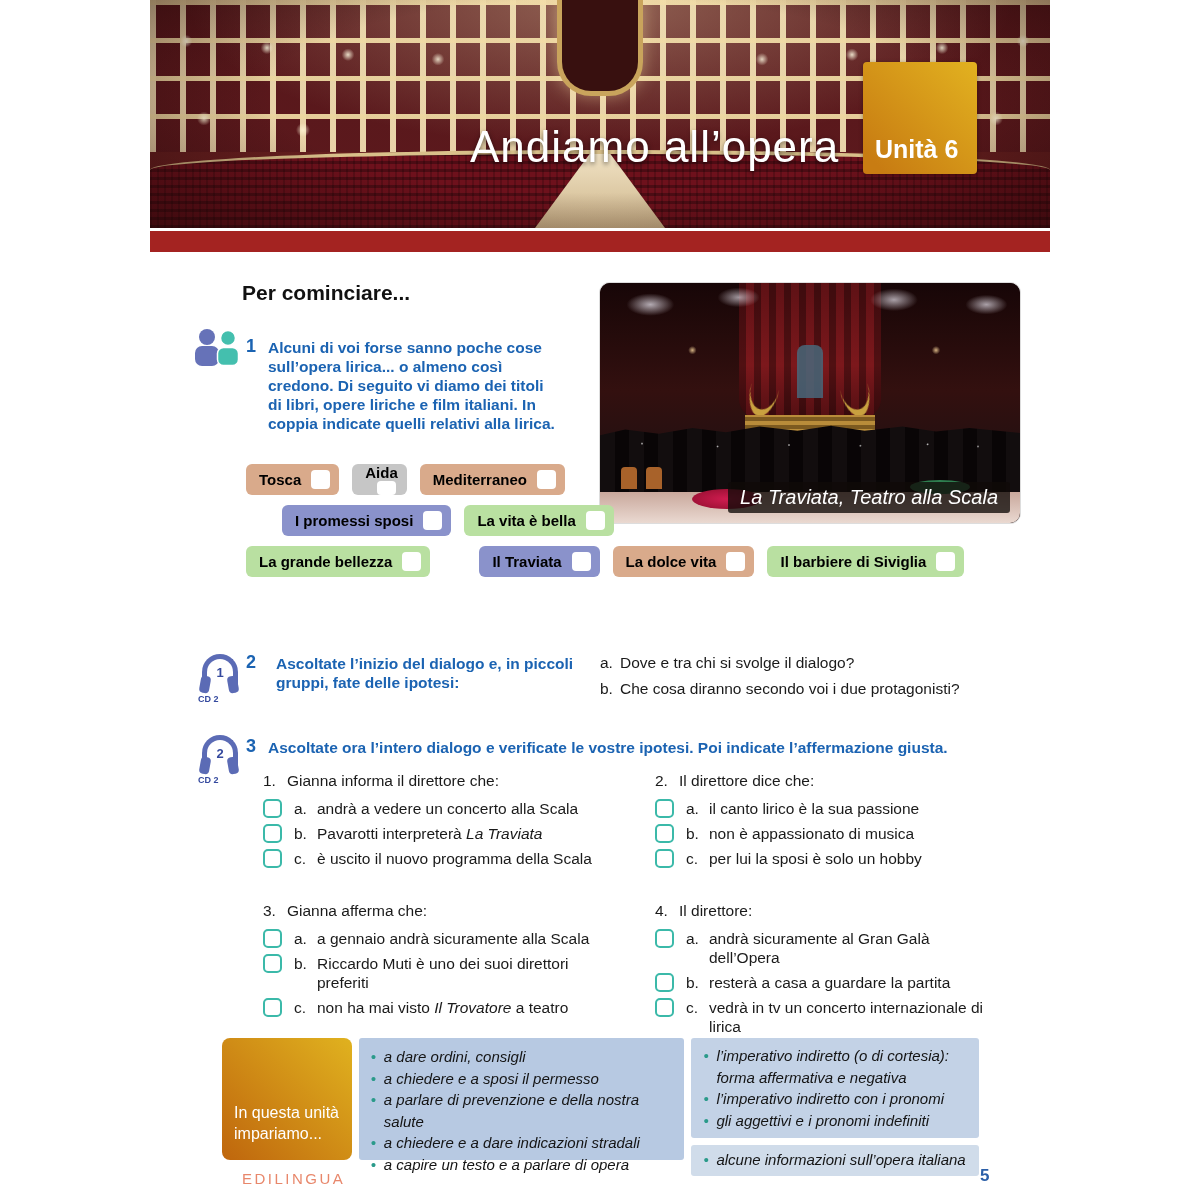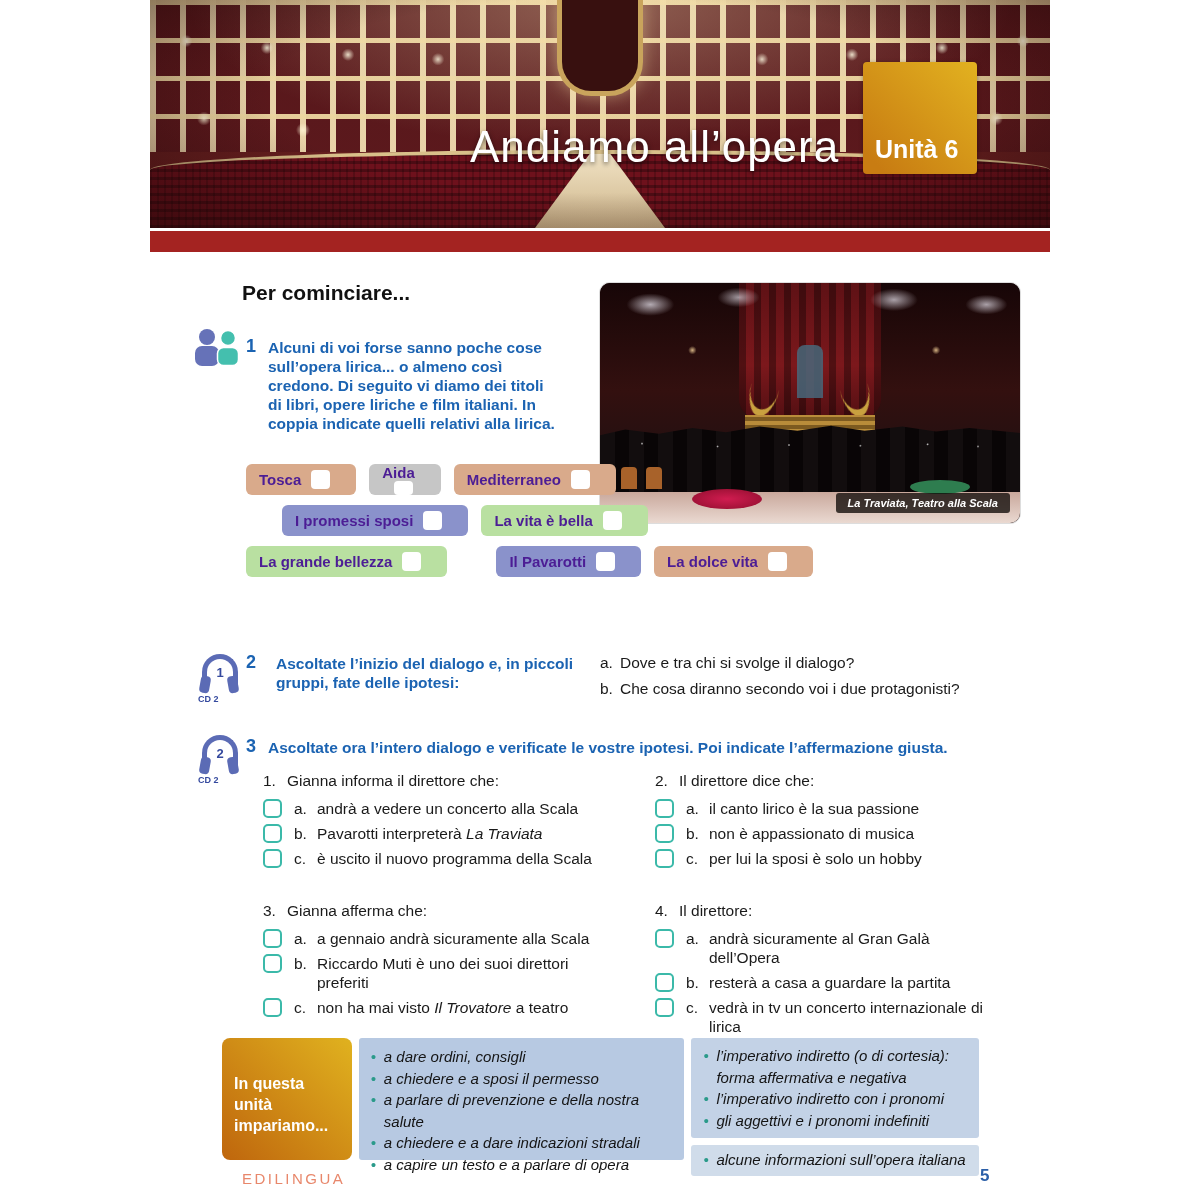--- a/index.html
+++ b/index.html
@@ -114,27 +114,27 @@
     clip-path:polygon(0 18%,6% 10%,14% 16%,22% 8%,30% 14%,38% 6%,47% 12%,55% 5%,63% 12%,72% 6%,80% 13%,88% 8%,100% 15%,100% 100%,0 100%); }
   .ph-floor { position:absolute; left:0; bottom:0; width:100%; height:13%;
     background:linear-gradient(180deg,#c9a89c,#ead9d1); }
   .ph-dress { position:absolute; left:22%; bottom:6%; width:70px; height:20px;
     background:radial-gradient(ellipse at 50% 50%, #d01c50 0%, #a31238 70%, rgba(163,18,56,0) 100%);
     border-radius:50%; }
   .ph-chair { position:absolute; width:16px; height:22px; background:#a8622a; border-radius:4px 4px 0 0; bottom:14%; }
   .ph-chair.c1 { left:5%; } .ph-chair.c2 { left:11%; }
   .ph-table { position:absolute; right:12%; bottom:12%; width:60px; height:14px; background:#2e7d4f; border-radius:50%; }
   .ph-caption { position:absolute; right:10px; bottom:10px; background:rgba(15,10,8,.78);
-    color:#fff; font-size:11px; font-style:italic; font-weight:700; padding:4px 12px; border-radius:3px; }
+    color:#fff; font-size:20px; font-style:italic; font-weight:400; padding:4px 12px; border-radius:3px; }
 
   
   .chips { position:absolute; left:246px; top:464px; width:724px; display:flex; flex-direction:column; gap:10px; }
   .chip-row { display:flex; gap:13px; }
-  .chip { display:inline-flex; align-items:center; height:31px; padding:0 26px 0 13px;
-    border-radius:6px; font-size:15px; font-weight:700; color:#4c1d95; }
+  .chip { display:inline-flex; align-items:center; height:31px; padding:0 9px 0 13px;
+    border-radius:6px; font-size:15px; font-weight:700; color:#000000; }
   .chip .box { width:19px; height:19px; background:#fff; border-radius:4px; margin-left:10px; }
   .chip.tan { background:#d9aa8b; }
   .chip.gray { background:#c6c6c6;flex-direction:column; }
   .chip.purple { background:#8a92cb;margin-left:36px; }
   .chip.green { background:#b9e0a1; }
 
   
   .ex2-qa { position:absolute; left:600px; top:653px; width:430px; font-size:15.5px; color:#1a1a1a; }
   .qa-row { display:grid; grid-template-columns:20px 1fr; margin-bottom:7px; line-height:19px; }
 
@@ -147,22 +147,22 @@
   .option .cbx { width:19px; height:19px; border:2px solid #3bb9a9; border-radius:5px; background:#fff; margin-top:0px; }
   .option .letter { text-align:left; padding-left:7px; }
   .col1 .option .otext { max-width:300px; }
   .col2 .option .otext { max-width:288px; }
   .otext .it { font-style:italic; }
 
   
   .learning { position:absolute; left:222px; top:1038px; width:757px; height:122px; display:flex; gap:6px; }
   .learn-intro { width:130px; height:122px; border-radius:8px;
     background:linear-gradient(225deg,#e0b21f 0%,#bf660d 100%);
-    color:#fff; font-size:16px; font-weight:700; line-height:21px;
-    display:flex; align-items:flex-end; padding:24px 12px; }
+    color:#fff; font-size:16px; font-weight:400; line-height:21px;
+    display:flex; align-items:flex-end; padding:16px 12px; }
   .learn-skills { width:326px; height:122px; background:#b7c9e2; border-radius:3px; padding:8px 10px 8px 12px; margin-left:1px; }
   .learn-right { width:288px; display:flex; flex-direction:column; gap:7px; margin-left:1px; }
   .learn-grammar { background:#c3d2e6; border-radius:3px; padding:7px 10px 7px 12px; flex:1; }
   .learn-culture { background:#d0dcea; border-radius:3px; padding:4px 10px 5px 12px; }
   .bullet-item { display:grid; grid-template-columns:13px 1fr; font-size:15px; font-style:italic; line-height:21.5px; color:#141414; }
   .bullet-item .dot { color:#2a9a8a; font-size:15px; line-height:21.5px; }
 
   
   .footer-logo { position:absolute; left:218px; top:1170px; color:#e8876b;
     font-size:15px; font-weight:500; letter-spacing:2.5px;margin-left:24px; }
@@ -241,25 +241,29 @@
           <span>La vita è bella</span>
           <span class="box"></span>
         </span>
     </div>
     <div class="chip-row">
       <span class="chip green">
           <span>La grande bellezza</span>
           <span class="box"></span>
         </span>
       <span class="chip purple">
-          <span>Il Pavarotti</span>
+          <span>Il Traviata</span>
           <span class="box"></span>
         </span>
       <span class="chip tan">
           <span>La dolce vita</span>
+          <span class="box"></span>
+        </span>
+      <span class="chip green">
+          <span>Il barbiere di Siviglia</span>
           <span class="box"></span>
         </span>
     </div>
   </div>
 
   <div class="cd-icon" style="left:198px; top:650px;">
     <div class="cd-arc"></div>
     <div class="cd-pad l"></div>
     <div class="cd-pad r"></div>
     <div class="cd-track">1</div>

